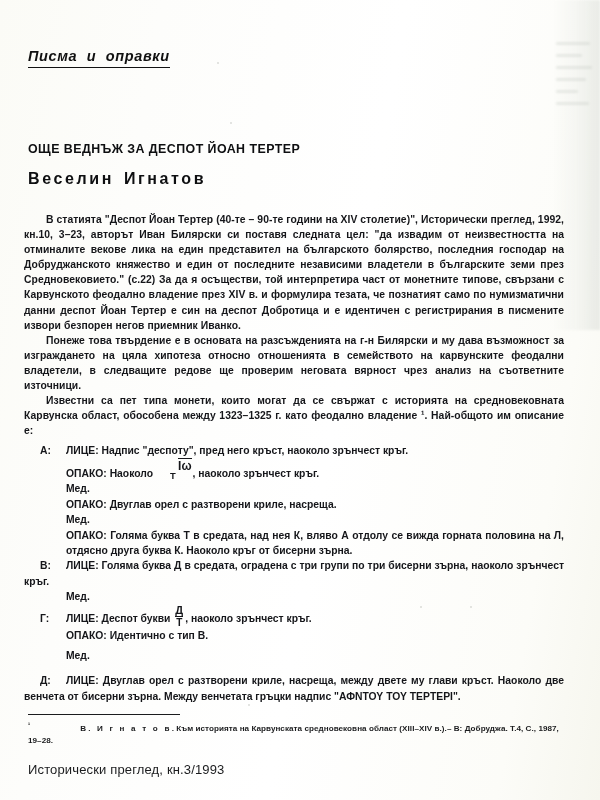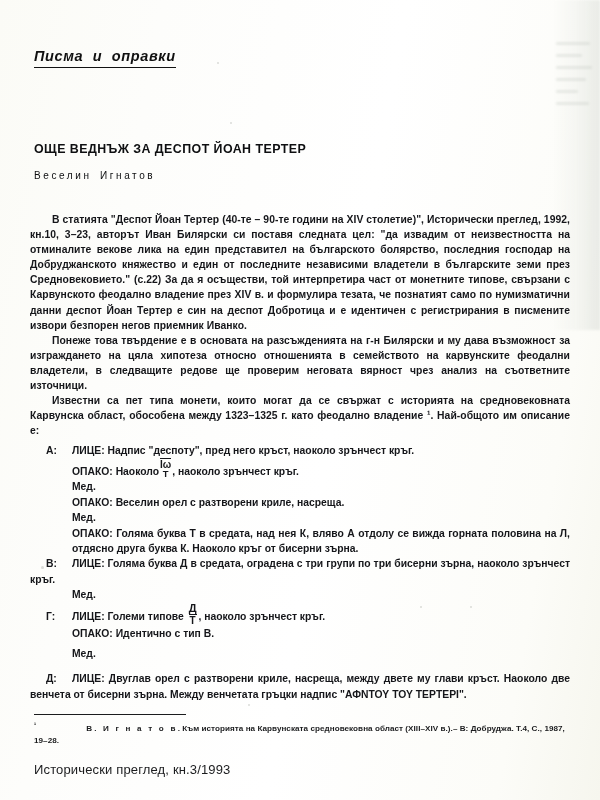--- a/index.html
+++ b/index.html
@@ -52,21 +52,21 @@
   }
   .bleed-lines i:nth-child(1) { width: 34px; }
   .bleed-lines i:nth-child(2) { width: 26px; }
   .bleed-lines i:nth-child(3) { width: 36px; }
   .bleed-lines i:nth-child(4) { width: 30px; }
   .bleed-lines i:nth-child(5) { width: 22px; }
   .bleed-lines i:nth-child(6) { width: 33px; }
 
   .content {
     position: absolute;
-    left: 30px;
+    left: 24px;
     top: 0;
     width: 540px;
     height: 686px;
     color: #17181a;
   }
 
   
   .runhead {
     position: absolute;
     left: 4px;
@@ -90,22 +90,22 @@
     font-size: 12.4px;
     font-weight: 700;
     letter-spacing: 0.45px;
     color: #0e0f11;
     margin-top: 20px;
   }
   .author {
     position: absolute;
     left: 4px;
     top: 170px;
-    font-size: 10px;
-    font-weight: 400;
+    font-size: 16px;
+    font-weight: 700;
     letter-spacing: 2.6px;
     word-spacing: 3px;
     color: #0e0f11;
   }
 
   
   .body {
     position: absolute;
     left: 0;
     top: 212px;
@@ -151,25 +151,26 @@
   
   .mono {
     display: inline-block;
     position: relative;
     vertical-align: -2px;
     margin: 0 1px;
     line-height: 1;
   }
   .mono .top {
     display: block;
-    font-size: 10px;
+    font-size: 12px;
     border-top: 1.2px solid #15161a;
     padding-top: 0.5px;
     text-align: center;
     letter-spacing: 0;
+    margin-left: 24px;
   }
   .mono .bot {
     display: block;
     font-size: 9.4px;
     text-align: center;
     margin-top: -1px;
   }
   .frac {
     display: inline-block;
     position: relative;
@@ -278,38 +279,38 @@
           <span class="lbl">А:</span><span>ЛИЦЕ:</span> <span>Надпис "деспоту", пред него кръст, наоколо зрънчест кръг.</span>
         </div>
         <div class="trow sub">
           <span>ОПАКО:</span> <span>Наоколо</span><span class="mono"><span class="top">Iω</span><span class="bot">Т</span></span><span>, наоколо зрънчест кръг.</span>
         </div>
         <div class="trow met">Мед.</div>
       </div>
 
       <div class="type-block">
         <div class="trow sub">
-          <span>ОПАКО:</span> <span>Веселин орел с разтворени криле, насреща.</span>
+          <span>ОПАКО:</span> <span>Двуглав орел с разтворени криле, насреща.</span>
         </div>
         <div class="trow met">Мед.</div>
       </div>
 
       <div class="type-block">
         <div class="trow sub">
           <span>ОПАКО:</span> <span>Голяма буква Т в средата, над нея К, вляво А отдолу се вижда горната половина на Л, отдясно друга буква К. Наоколо кръг от бисерни зърна.</span>
         </div>
         <div class="trow">
           <span class="lbl">В:</span><span>ЛИЦЕ:</span> <span>Голяма буква Д в средата, оградена с три групи по три бисерни зърна, наоколо зрънчест кръг.</span>
         </div>
         <div class="trow met">Мед.</div>
       </div>
 
       <div class="type-block">
         <div class="trow">
-          <span class="lbl">Г:</span><span>ЛИЦЕ:</span> <span>Големи типове</span> <span class="frac"><span class="num">Д</span><span class="den">Т</span></span><span>, наоколо зрънчест кръг.</span>
+          <span class="lbl">Г:</span><span>ЛИЦЕ:</span> <span>Деспот букви</span> <span class="frac"><span class="num">Д</span><span class="den">Т</span></span><span>, наоколо зрънчест кръг.</span>
         </div>
         <div class="trow sub" style="">
           <span>ОПАКО:</span> <span>Идентично с тип В.</span>
         </div>
         <div class="trow met" style="margin-top:5px;">Мед.</div>
       </div>
 
       <div class="type-block" style="margin-top:10px;">
         <div class="trow">
           <span class="lbl">Д:</span><span>ЛИЦЕ:</span> <span>Двуглав орел с разтворени криле, насреща, между двете му глави кръст. Наоколо две венчета от бисерни зърна. Между венчетата гръцки надпис "АФΝΤΟΥ ΤΟΥ ΤΕΡΤΕΡΙ".</span>

